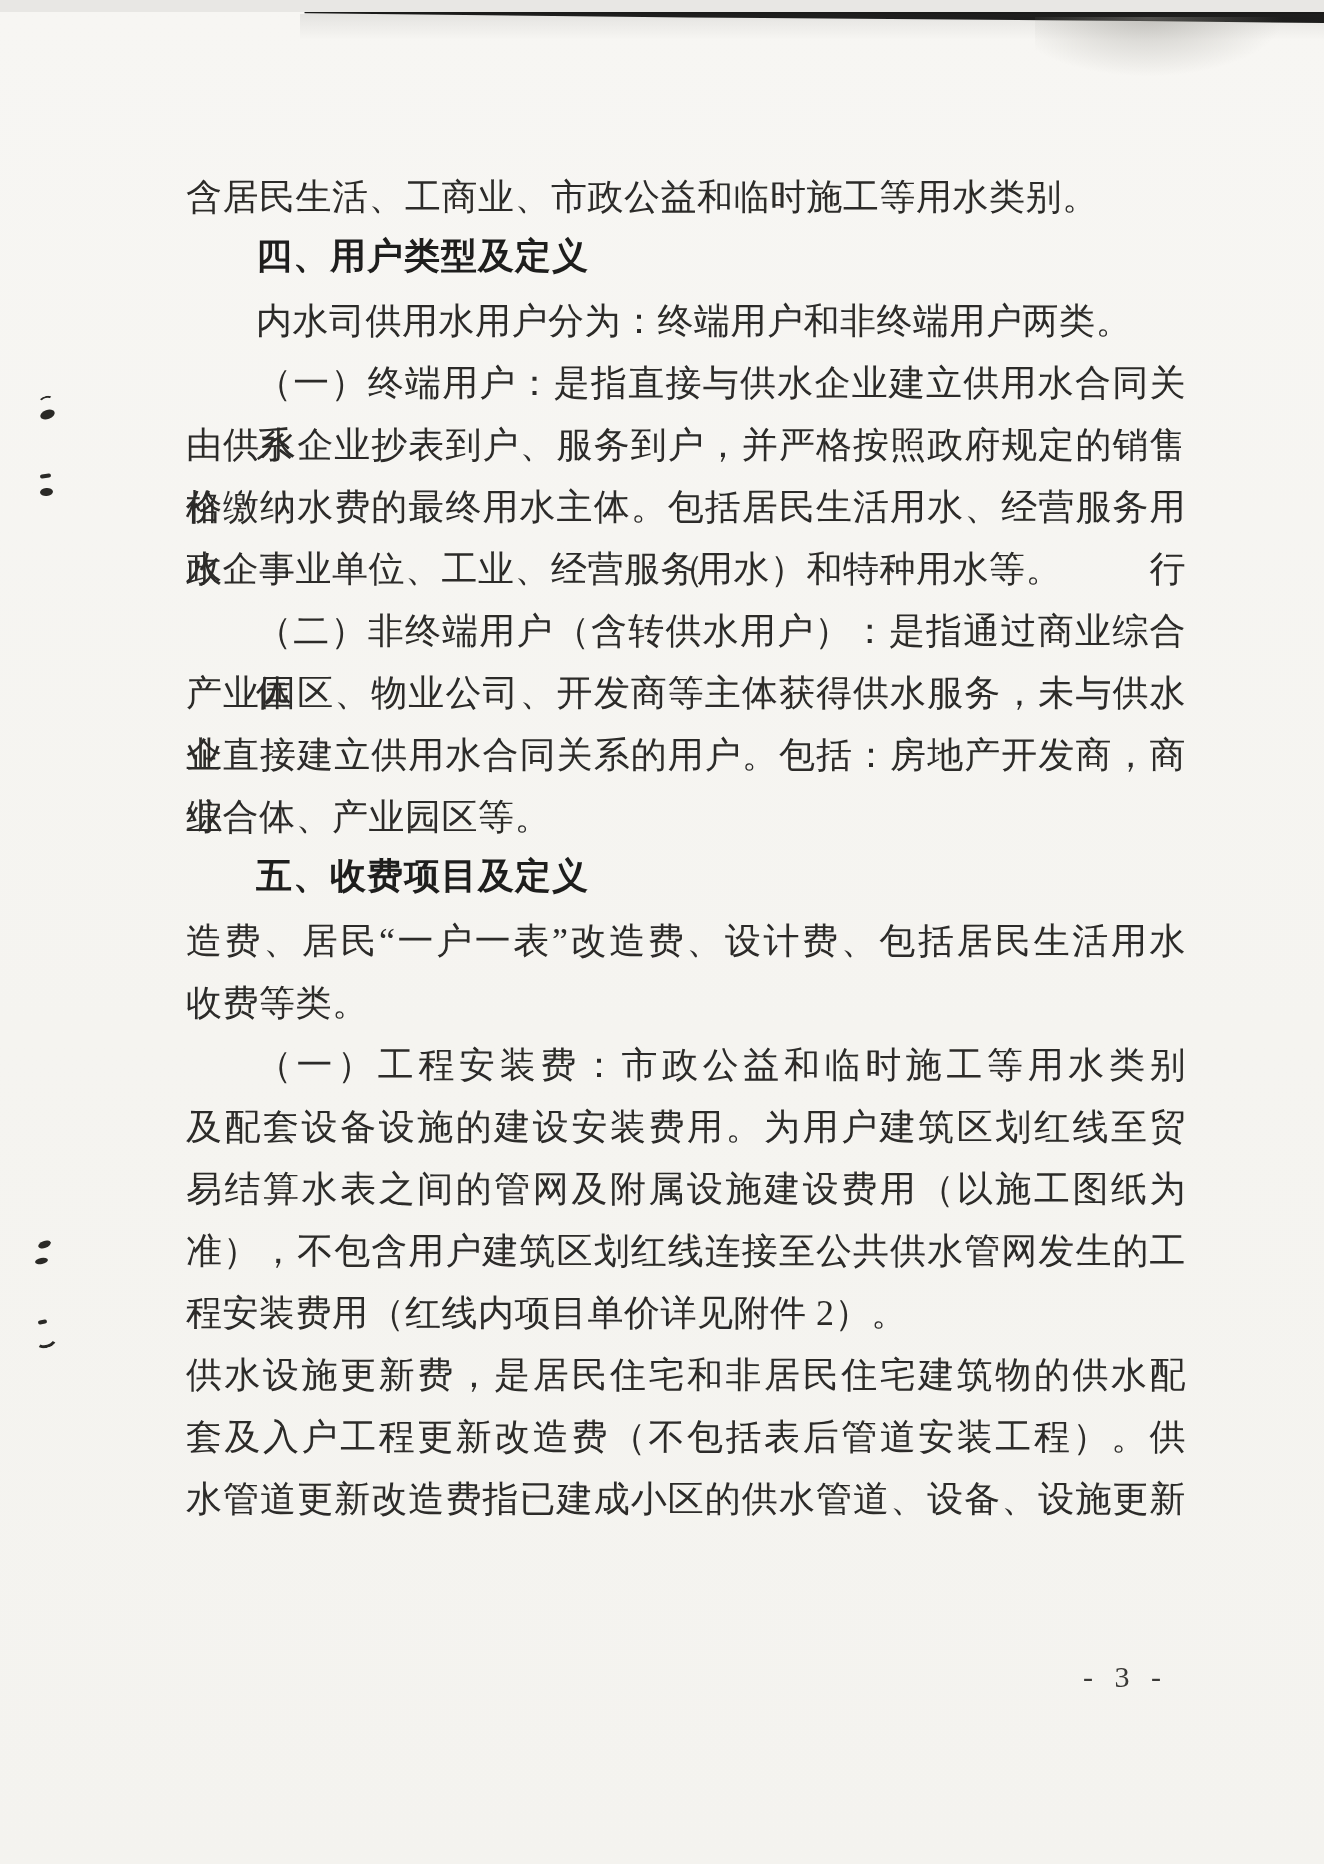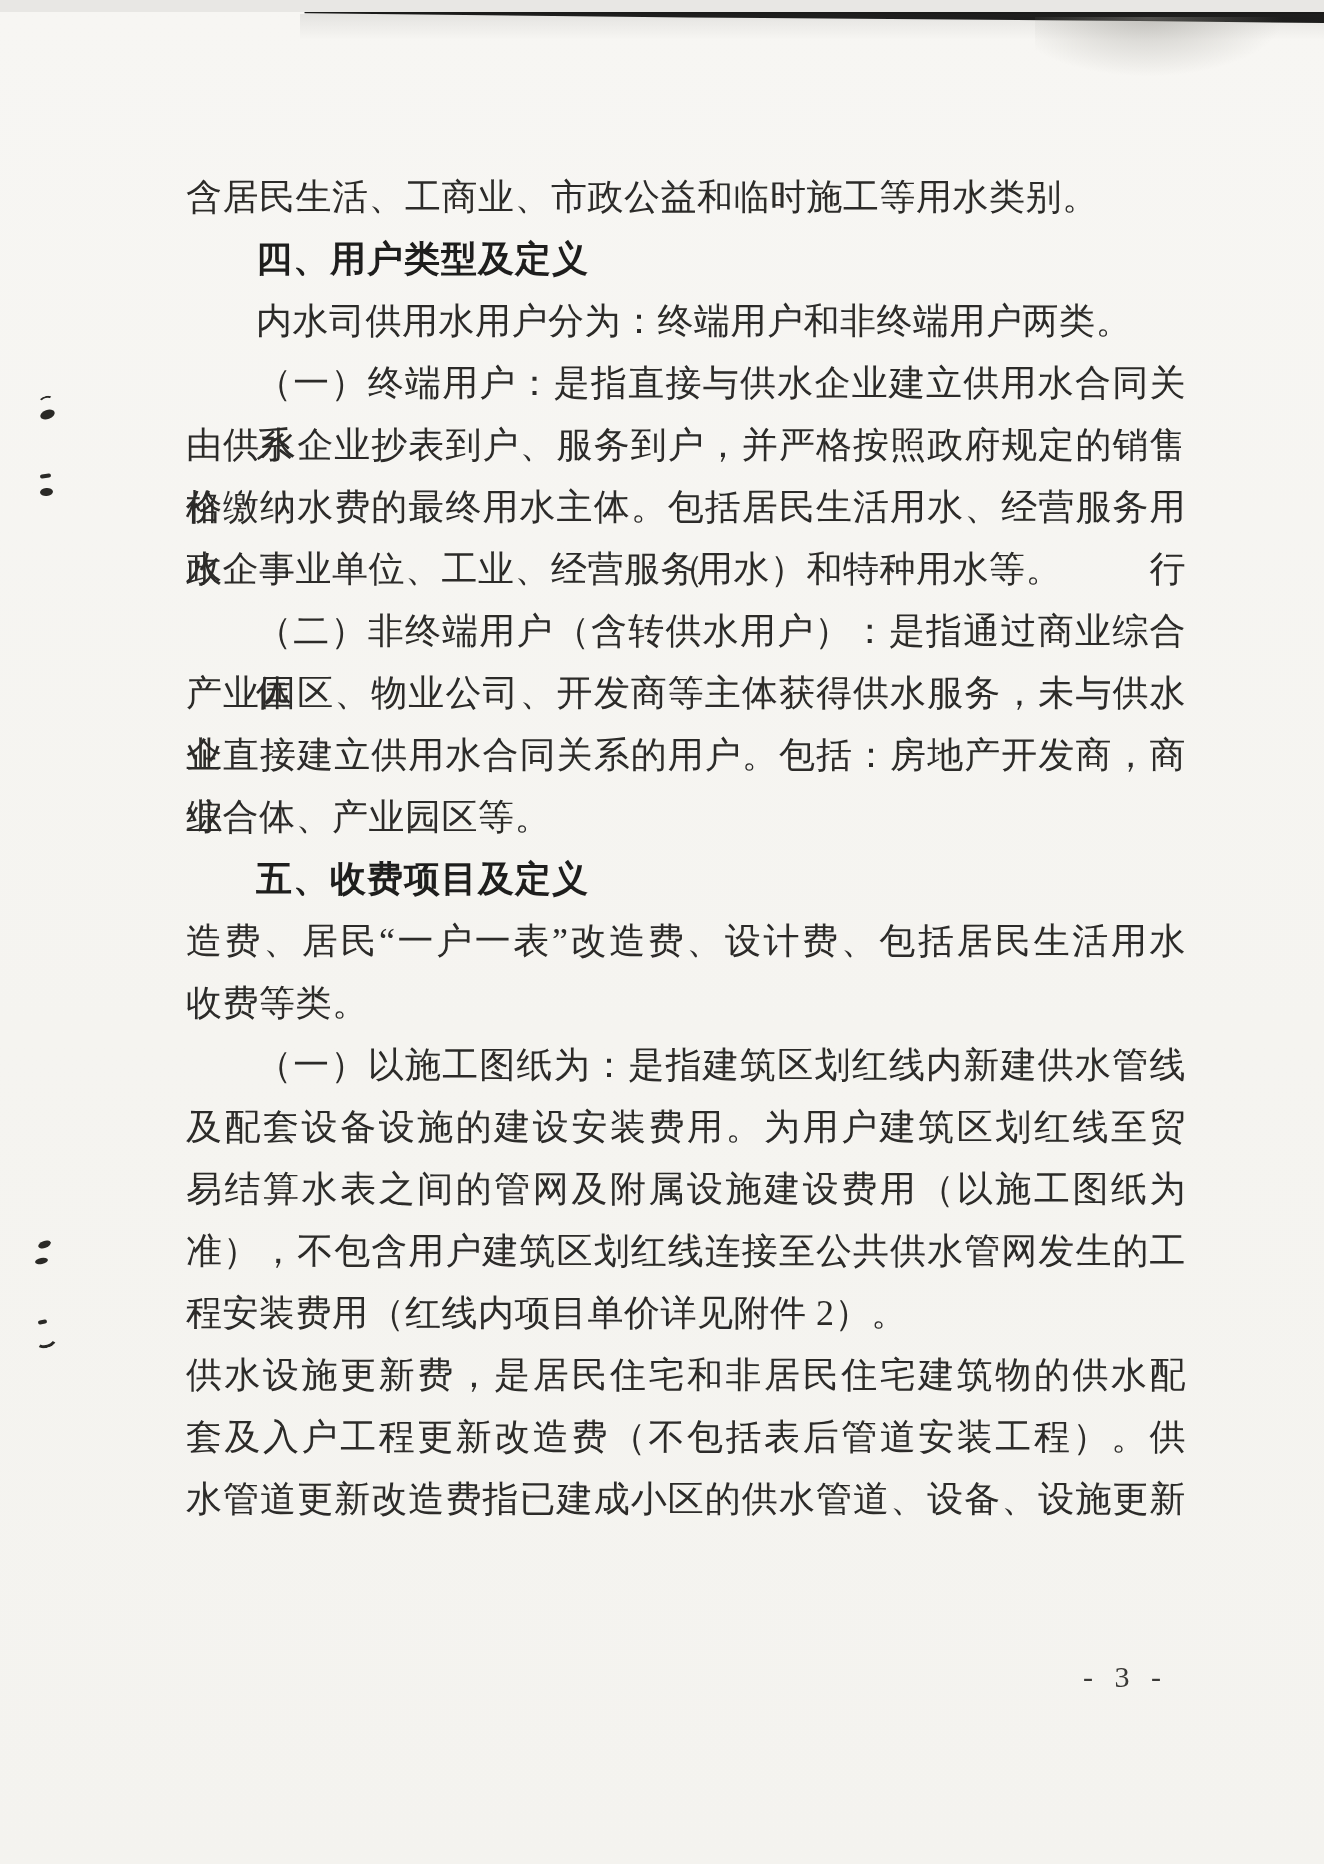--- a/index.html
+++ b/index.html
@@ -55,21 +55,21 @@
   .line.indent, .line.indent-justify, .line.heading {
     padding-left: 70px;
   }
   .line.justify, .line.indent-justify {
     text-align: justify;
     text-align-last: justify;
   }
   .line.heading {
     font-weight: 700;
     color: #1e1e1d;
-    font-family: Liberation Serif, serif;
+    font-family: Liberation Mono, monospace;
     letter-spacing: 1px;
   }
   .page-number {
     position: absolute;
     top: 1648px;
     right: 156px;
     font-size: 30px;
     letter-spacing: 7px;
     color: #3a3936;
     font-family: "Liberation Serif", serif;
@@ -110,21 +110,21 @@
       <div class="line justify">由供水企业抄表到户、服务到户，并严格按照政府规定的销售价</div>
       <div class="line justify">格缴纳水费的最终用水主体。包括居民生活用水、经营服务用水（行</div>
       <div class="line plain">政企事业单位、工业、经营服务用水）和特种用水等。</div>
       <div class="line indent-justify">（二）非终端用户（含转供水用户）：是指通过商业综合体、</div>
       <div class="line justify">产业园区、物业公司、开发商等主体获得供水服务，未与供水企</div>
       <div class="line justify">业直接建立供用水合同关系的用户。包括：房地产开发商，商业</div>
       <div class="line plain">综合体、产业园区等。</div>
       <div class="line heading">五、收费项目及定义</div>
       <div class="line justify">造费、居民“一户一表”改造费、设计费、包括居民生活用水</div>
       <div class="line plain">收费等类。</div>
-      <div class="line indent-justify">（一）以施工图纸为：是指建筑区划红线内新建供水管线</div>
+      <div class="line indent-justify">（一）工程安装费：市政公益和临时施工等用水类别</div>
       <div class="line justify">及配套设备设施的建设安装费用。为用户建筑区划红线至贸</div>
       <div class="line justify">易结算水表之间的管网及附属设施建设费用（以施工图纸为</div>
       <div class="line justify">准），不包含用户建筑区划红线连接至公共供水管网发生的工</div>
       <div class="line plain">程安装费用（红线内项目单价详见附件 2）。</div>
       <div class="line justify">供水设施更新费，是居民住宅和非居民住宅建筑物的供水配</div>
       <div class="line justify">套及入户工程更新改造费（不包括表后管道安装工程）。供</div>
       <div class="line justify">水管道更新改造费指已建成小区的供水管道、设备、设施更新</div>
     </div>
 
   <div class="page-number">- 3 -</div>

